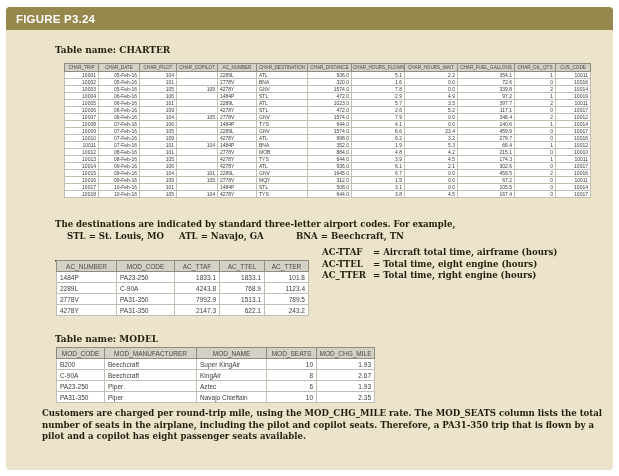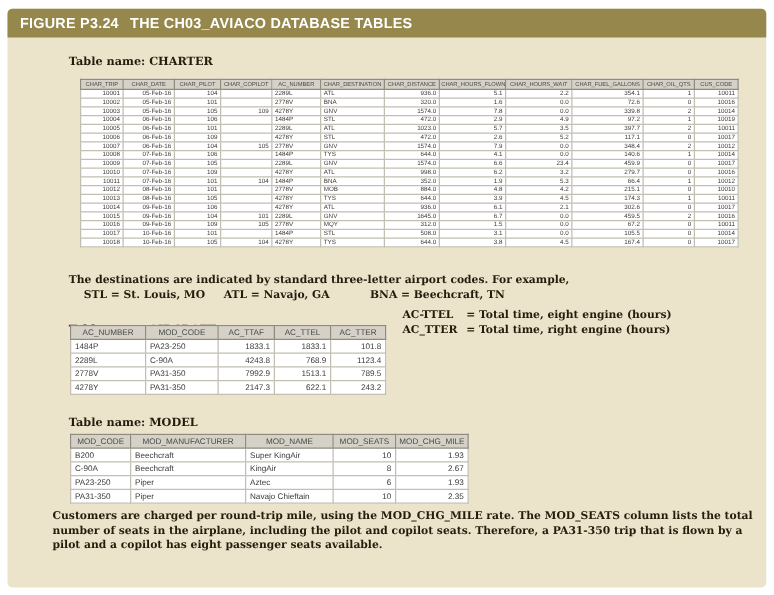--- a/index.html
+++ b/index.html
@@ -52,21 +52,20 @@
   .def-line { display:block; }
   .def-term { display:inline-block; width:48px; }
 </style>
 </head>
 <body>
 
 <div class="page">
   <div class="panel">
     <div class="titlebar">
       <span>FIGURE P3.24</span>
-      <span class="gap">THE CH03_AVIACO DATABASE TABLES</span>
     </div>
   </div>
 
   <div class="lbl" style="left:55px; top:45px;">Table name: CHARTER</div>
 
   <table class="t-charter">
     <thead>
       <tr>
           <th>CHAR_TRIP</th>
           <th>CHAR_DATE</th>
@@ -384,20 +383,24 @@
           <td style="text-align: left;">PA31-350</td>
           <td style="text-align: right;">2147.3</td>
           <td style="text-align: right;">622.1</td>
           <td style="text-align: right;">243.2</td>
         </tr>
       </tbody>
   </table>
 
   <div class="para" style="left:322px; top:247px; width:275px;">
     <span class="def-line">
+      <span class="def-term">AC-TTAF</span>
+      <span>= Aircraft total time, airframe (hours)</span>
+    </span>
+    <span class="def-line">
       <span class="def-term">AC-TTEL</span>
       <span>= Total time, eight engine (hours)</span>
     </span>
     <span class="def-line">
       <span class="def-term">AC_TTER</span>
       <span>= Total time, right engine (hours)</span>
     </span>
   </div>
 
 

